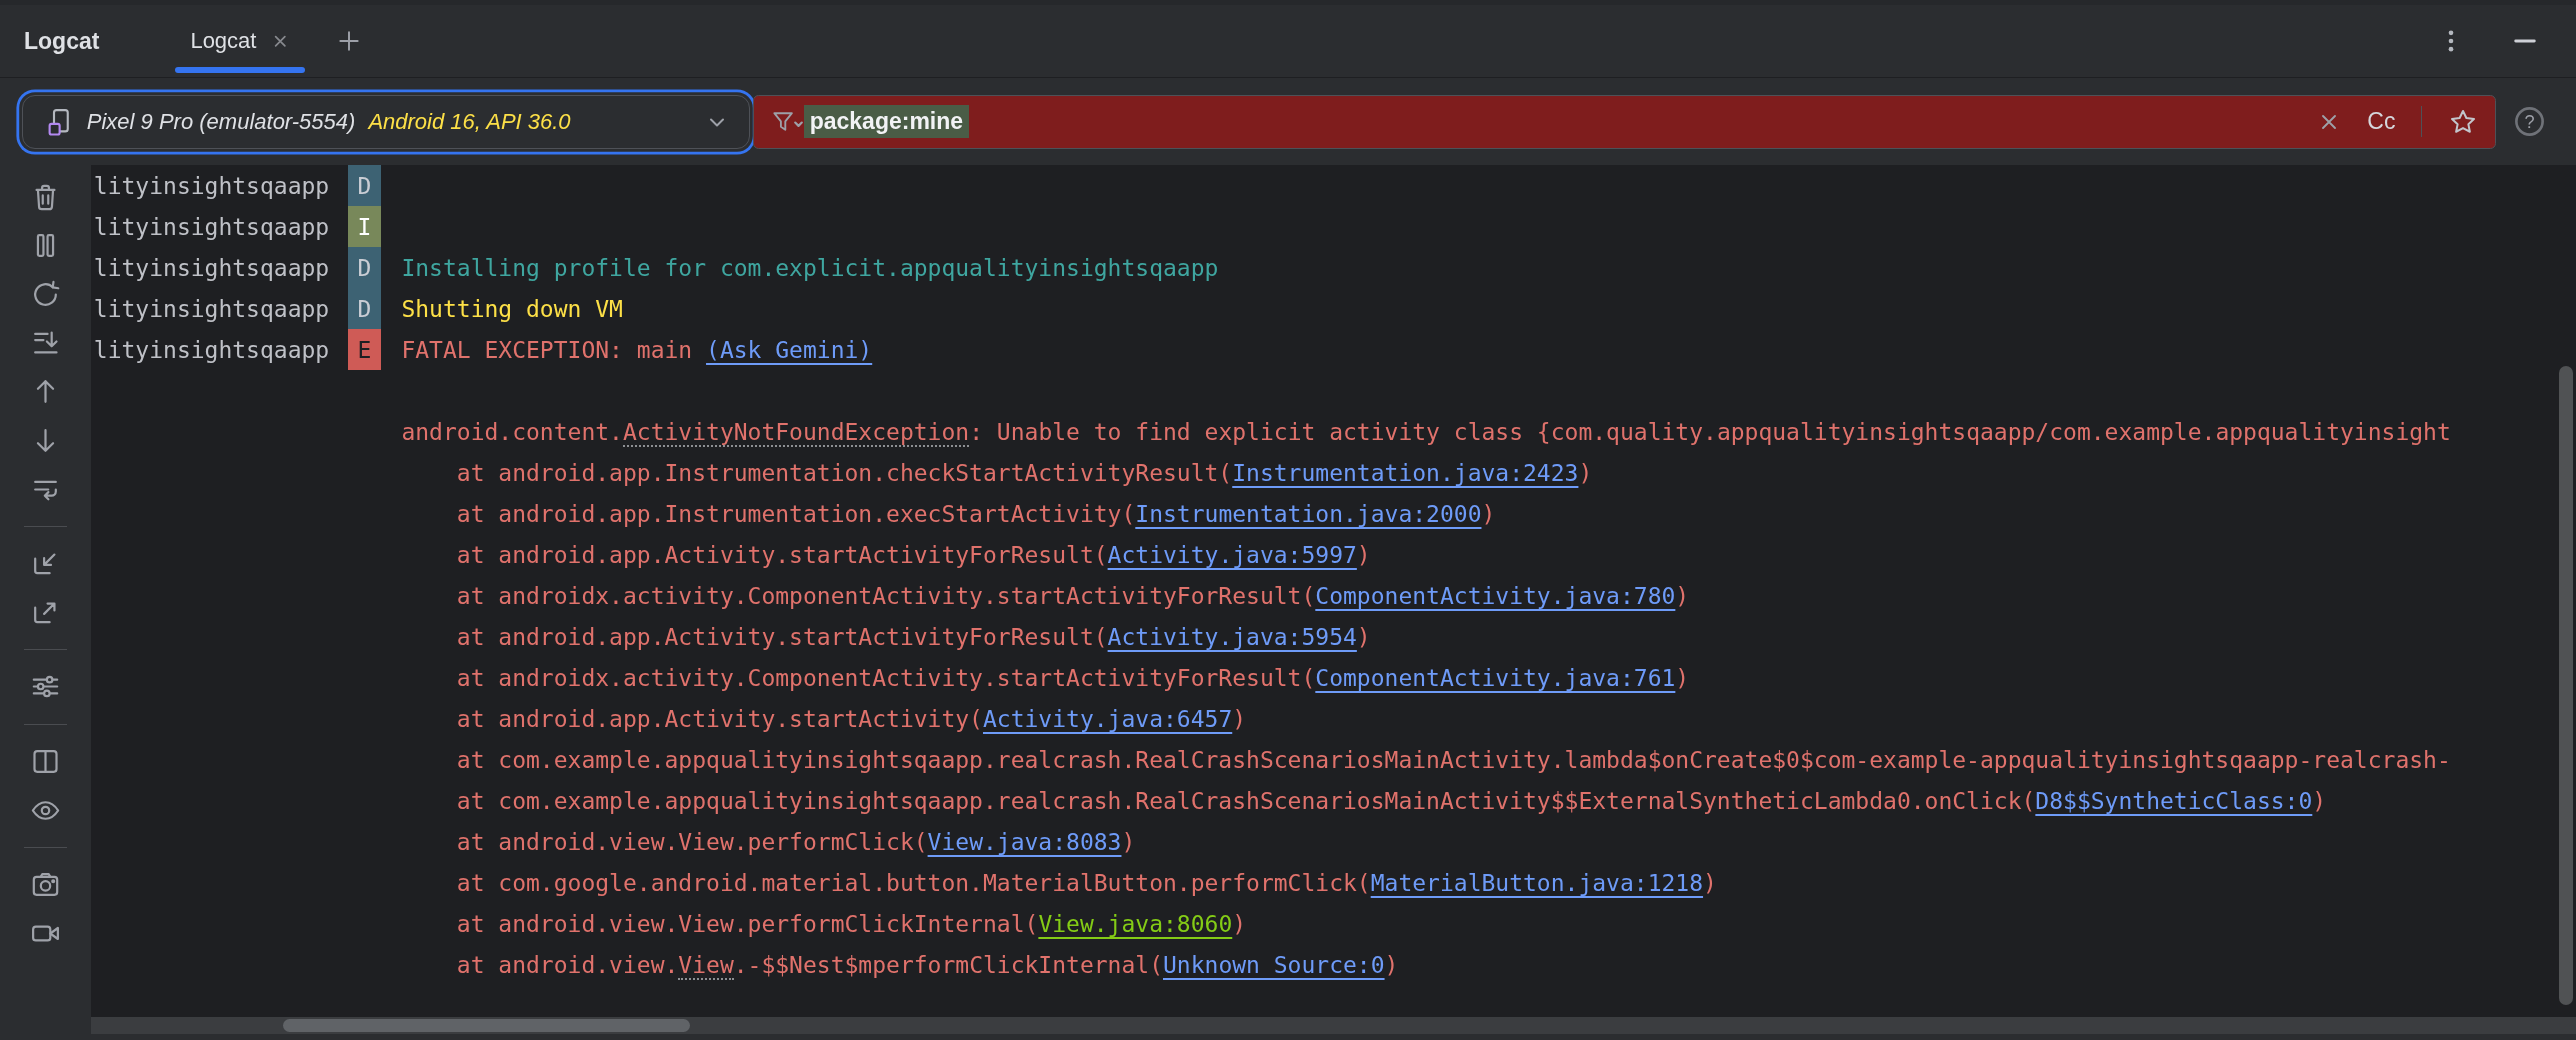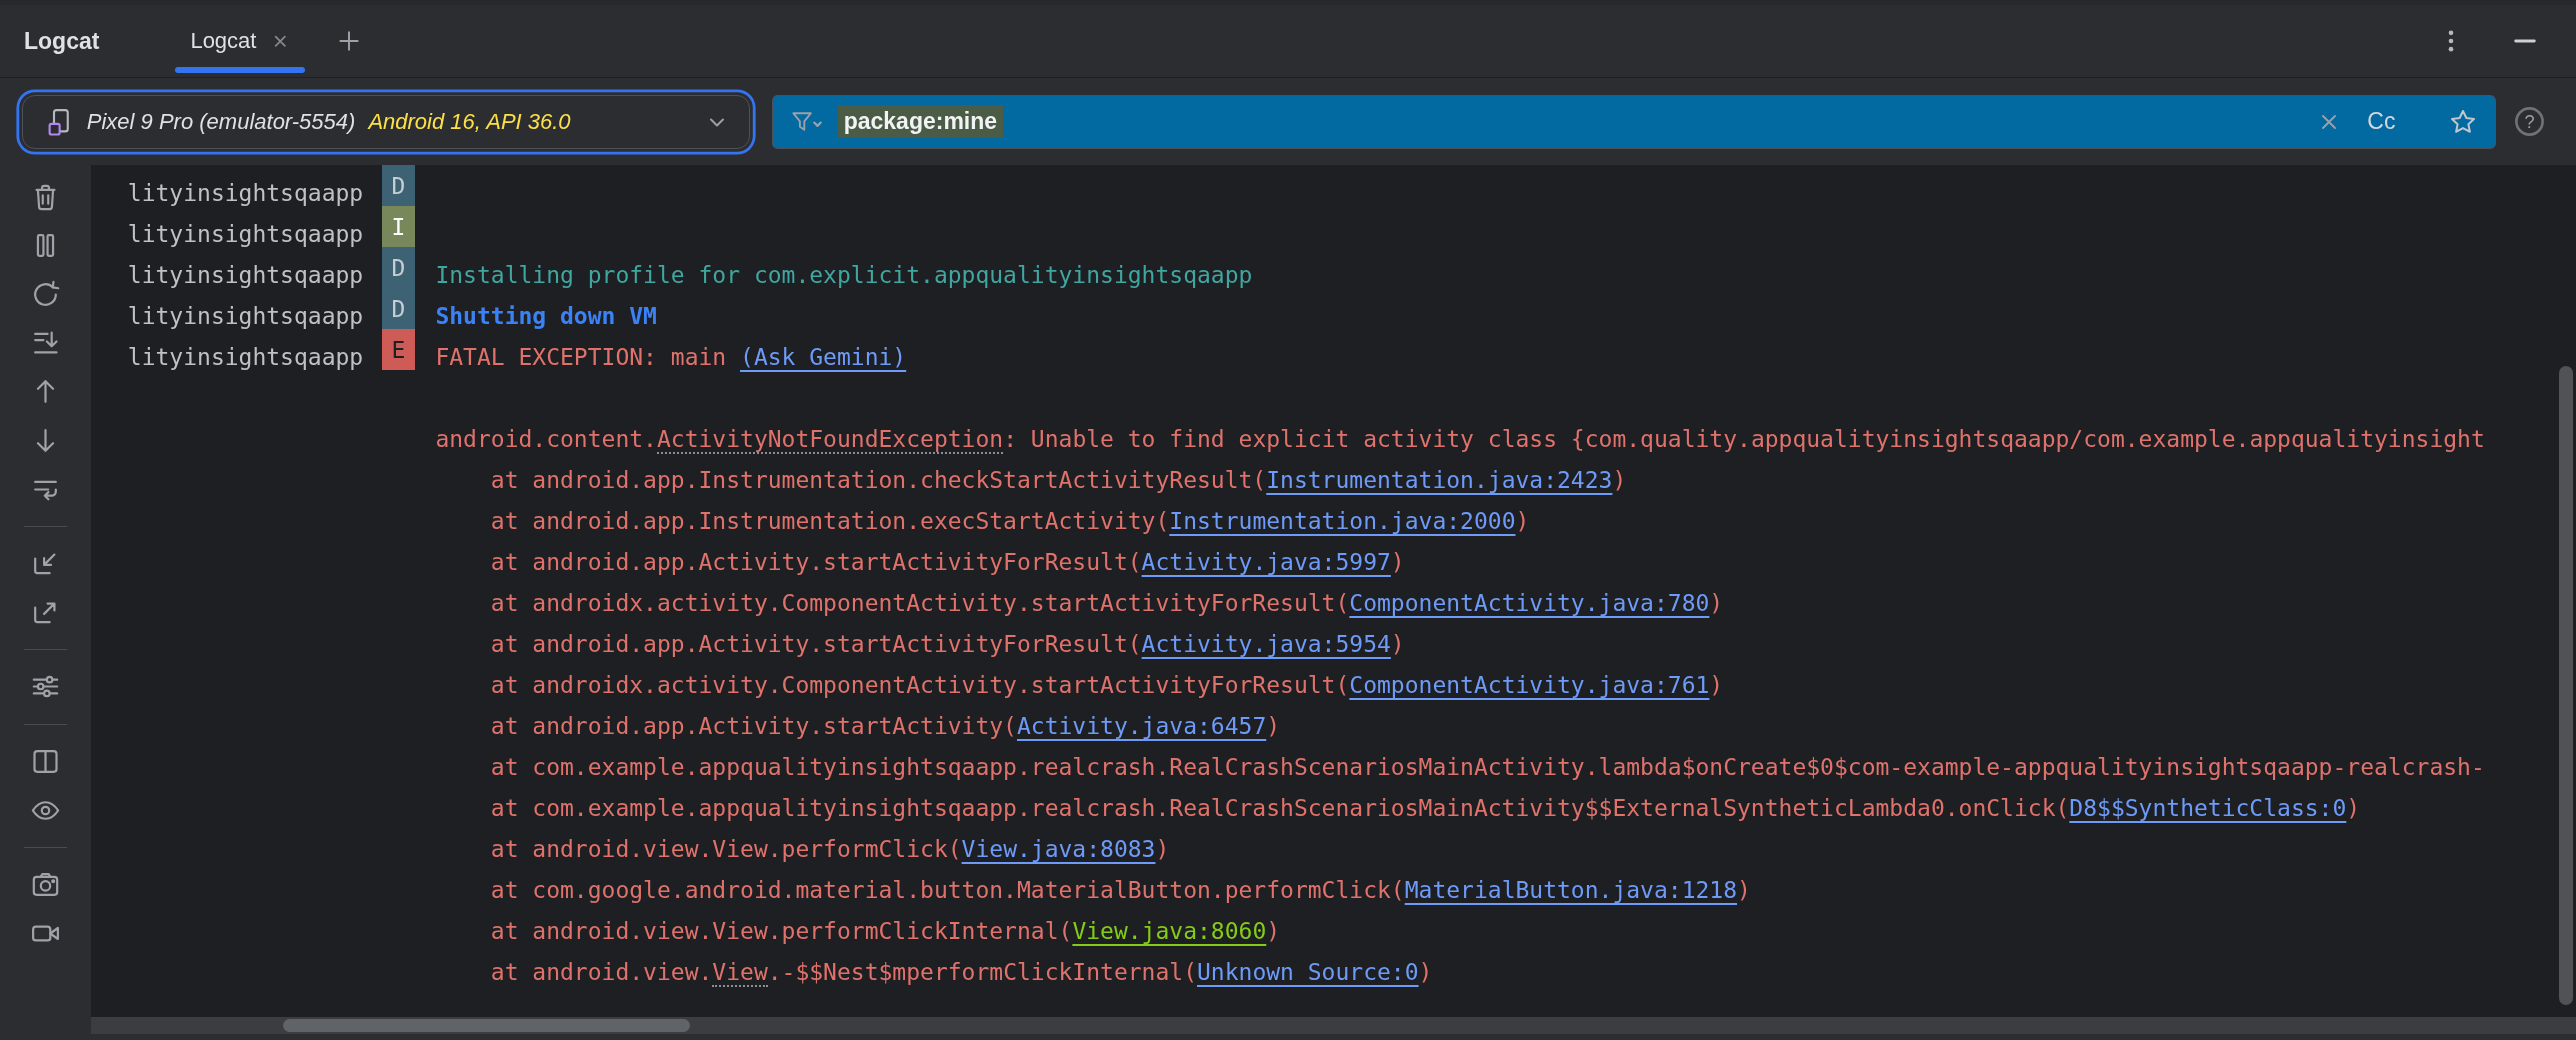--- a/index.html
+++ b/index.html
@@ -27,39 +27,39 @@
   .device-selector{
     width:728px; height:54px; margin-left:7.4px; border:0.9px solid #4e5157; border-radius:13px;
     background:#2b2d30; display:flex; align-items:center; padding:0 20.4px; gap:13px;
     box-shadow:0 0 0 2.8px #2b2d30, 0 0 0 5.6px #3574f0;
     font-style:italic;
   }
   .device-name{ font-size:22px; color:#dfe1e5; white-space:nowrap;}
   .device-details{ font-size:22px; color:#fde047; white-space:nowrap;}
   .device-selector .chev{ margin-left:auto; }
   .filter-field{
-    flex:1; height:54px; margin-left:22px; border:0.9px solid #4e5157; border-radius:5.6px;
-    display:flex; align-items:center; padding:0 16.7px; gap:15px; background:#0369a1;
+    flex:1; height:54px; margin-left:3px; border:0.9px solid #4e5157; border-radius:5.6px;
+    display:flex; align-items:center; padding:0 16.7px; gap:0; background:#7f1d1d;
   }
   .filter-text{ font-size:23px; font-weight:600; color:#f2f3f5; background:#4a5c46;
     padding:2.8px 5.6px; white-space:nowrap;}
   .filter-right{ margin-left:auto; display:flex; align-items:center; gap:26px; }
   .cc-label{ font-size:23px; color:#d5d7dc; }
   .v-div{ width:0.9px; height:31.5px; background:#4e5157; }
   .help-btn{ width:37px; margin:0 13px 0 15px; }
   
   .main{ display:flex; height:869px; }
   .rail{ width:91px; background:#2b2d30; display:flex; flex-direction:column;
          align-items:center; padding-top:15.7px; gap:15.7px; flex:none;}
   .rail .icon-btn{ width:33px; height:33px; }
   .rail-div{ width:43px; height:0.9px; background:#4a4c50; margin:4.6px 0; }
   .log{ position:relative; flex:1; background:#1e1f22; overflow:hidden;
         font-family:"DejaVu Sans Mono",monospace; font-size:23px; }
   .log-rows{ position:absolute; inset:0; }
-  .log-row{ height:41px; display:flex; align-items:flex-end; white-space:pre;margin-left:34px; }
+  .log-row{ height:41px; display:flex; align-items:center; white-space:pre; }
   .cell-tag{ width:257px; padding-left:2.8px; flex:none; overflow:hidden; }
   .cell-badge{ width:33px; height:100%; flex:none; display:flex; align-items:center;
                justify-content:center; font-weight:500; }
   .cell-msg{ margin-left:20.4px; white-space:pre; }
   .p-link{ text-decoration:underline; text-underline-offset:4.6px; }
   .p-error-dotted{ border-bottom:2.8px dotted #8d8f93; }
   
   .vscroll{ position:absolute; right:2.8px; top:201px; width:14px; height:639px;
             border-radius:7.4px; background:#505254; }
   .hscroll{ position:absolute; left:0; right:0; bottom:0; height:16.7px; background:#3b3d40; }
@@ -246,21 +246,21 @@
             <path d="M15.5 12l5.5-4v8l-5.5-4z"></path>
           </svg>
       </span>
     </div>
 
     <div class="log">
       <div class="log-rows" id="log-rows">
           <div class="log-row"><span class="cell-tag" style="color: rgb(191, 193, 199);">lityinsightsqaapp</span><span class="cell-badge" style="background: rgb(61, 98, 115); color: rgb(201, 205, 212);">D</span></div>
           <div class="log-row"><span class="cell-tag" style="color: rgb(191, 193, 199);">lityinsightsqaapp</span><span class="cell-badge" style="background: rgb(120, 136, 90); color: rgb(255, 255, 255);">I</span></div>
           <div class="log-row"><span class="cell-tag" style="color: rgb(191, 193, 199);">lityinsightsqaapp</span><span class="cell-badge" style="background: rgb(61, 98, 115); color: rgb(201, 205, 212);">D</span><span class="cell-msg"><span style="color: rgb(63, 166, 160);">Installing profile for com.explicit.appqualityinsightsqaapp</span></span></div>
-          <div class="log-row"><span class="cell-tag" style="color: rgb(191, 193, 199);">lityinsightsqaapp</span><span class="cell-badge" style="background: rgb(61, 98, 115); color: rgb(201, 205, 212);">D</span><span class="cell-msg"><span style="color: #3b82f6; font-weight: bold;">Shutting down VM</span></span></div>
+          <div class="log-row"><span class="cell-tag" style="color: rgb(191, 193, 199);">lityinsightsqaapp</span><span class="cell-badge" style="background: rgb(61, 98, 115); color: rgb(201, 205, 212);">D</span><span class="cell-msg"><span style="color: #fde047;">Shutting down VM</span></span></div>
           <div class="log-row"><span class="cell-tag" style="color: rgb(191, 193, 199);">lityinsightsqaapp</span><span class="cell-badge" style="background: rgb(207, 91, 86); color: rgb(30, 31, 34);">E</span><span class="cell-msg"><span style="color: rgb(224, 114, 108);">FATAL EXCEPTION: main </span><span class="p-link" style="color: rgb(110, 155, 248);">(Ask Gemini)</span></span></div>
           <div class="log-row"><span class="cell-tag" style="color: rgb(191, 193, 199);"></span><span class="cell-badge"></span></div>
           <div class="log-row"><span class="cell-tag" style="color: rgb(191, 193, 199);"></span><span class="cell-badge"></span><span class="cell-msg"><span style="color: rgb(224, 114, 108);">android.content.</span><span class="p-error-dotted" style="color: rgb(224, 114, 108);">ActivityNotFoundException</span><span style="color: rgb(224, 114, 108);">: Unable to find explicit activity class {com.quality.appqualityinsightsqaapp/com.example.appqualityinsight</span></span></div>
           <div class="log-row"><span class="cell-tag" style="color: rgb(191, 193, 199);"></span><span class="cell-badge"></span><span class="cell-msg"><span style="color: rgb(224, 114, 108);">    at android.app.Instrumentation.checkStartActivityResult(</span><span class="p-link" style="color: rgb(110, 155, 248);">Instrumentation.java:2423</span><span style="color: rgb(224, 114, 108);">)</span></span></div>
           <div class="log-row"><span class="cell-tag" style="color: rgb(191, 193, 199);"></span><span class="cell-badge"></span><span class="cell-msg"><span style="color: rgb(224, 114, 108);">    at android.app.Instrumentation.execStartActivity(</span><span class="p-link" style="color: rgb(110, 155, 248);">Instrumentation.java:2000</span><span style="color: rgb(224, 114, 108);">)</span></span></div>
           <div class="log-row"><span class="cell-tag" style="color: rgb(191, 193, 199);"></span><span class="cell-badge"></span><span class="cell-msg"><span style="color: rgb(224, 114, 108);">    at android.app.Activity.startActivityForResult(</span><span class="p-link" style="color: rgb(110, 155, 248);">Activity.java:5997</span><span style="color: rgb(224, 114, 108);">)</span></span></div>
           <div class="log-row"><span class="cell-tag" style="color: rgb(191, 193, 199);"></span><span class="cell-badge"></span><span class="cell-msg"><span style="color: rgb(224, 114, 108);">    at androidx.activity.ComponentActivity.startActivityForResult(</span><span class="p-link" style="color: rgb(110, 155, 248);">ComponentActivity.java:780</span><span style="color: rgb(224, 114, 108);">)</span></span></div>
           <div class="log-row"><span class="cell-tag" style="color: rgb(191, 193, 199);"></span><span class="cell-badge"></span><span class="cell-msg"><span style="color: rgb(224, 114, 108);">    at android.app.Activity.startActivityForResult(</span><span class="p-link" style="color: rgb(110, 155, 248);">Activity.java:5954</span><span style="color: rgb(224, 114, 108);">)</span></span></div>
           <div class="log-row"><span class="cell-tag" style="color: rgb(191, 193, 199);"></span><span class="cell-badge"></span><span class="cell-msg"><span style="color: rgb(224, 114, 108);">    at androidx.activity.ComponentActivity.startActivityForResult(</span><span class="p-link" style="color: rgb(110, 155, 248);">ComponentActivity.java:761</span><span style="color: rgb(224, 114, 108);">)</span></span></div>
           <div class="log-row"><span class="cell-tag" style="color: rgb(191, 193, 199);"></span><span class="cell-badge"></span><span class="cell-msg"><span style="color: rgb(224, 114, 108);">    at android.app.Activity.startActivity(</span><span class="p-link" style="color: rgb(110, 155, 248);">Activity.java:6457</span><span style="color: rgb(224, 114, 108);">)</span></span></div>

